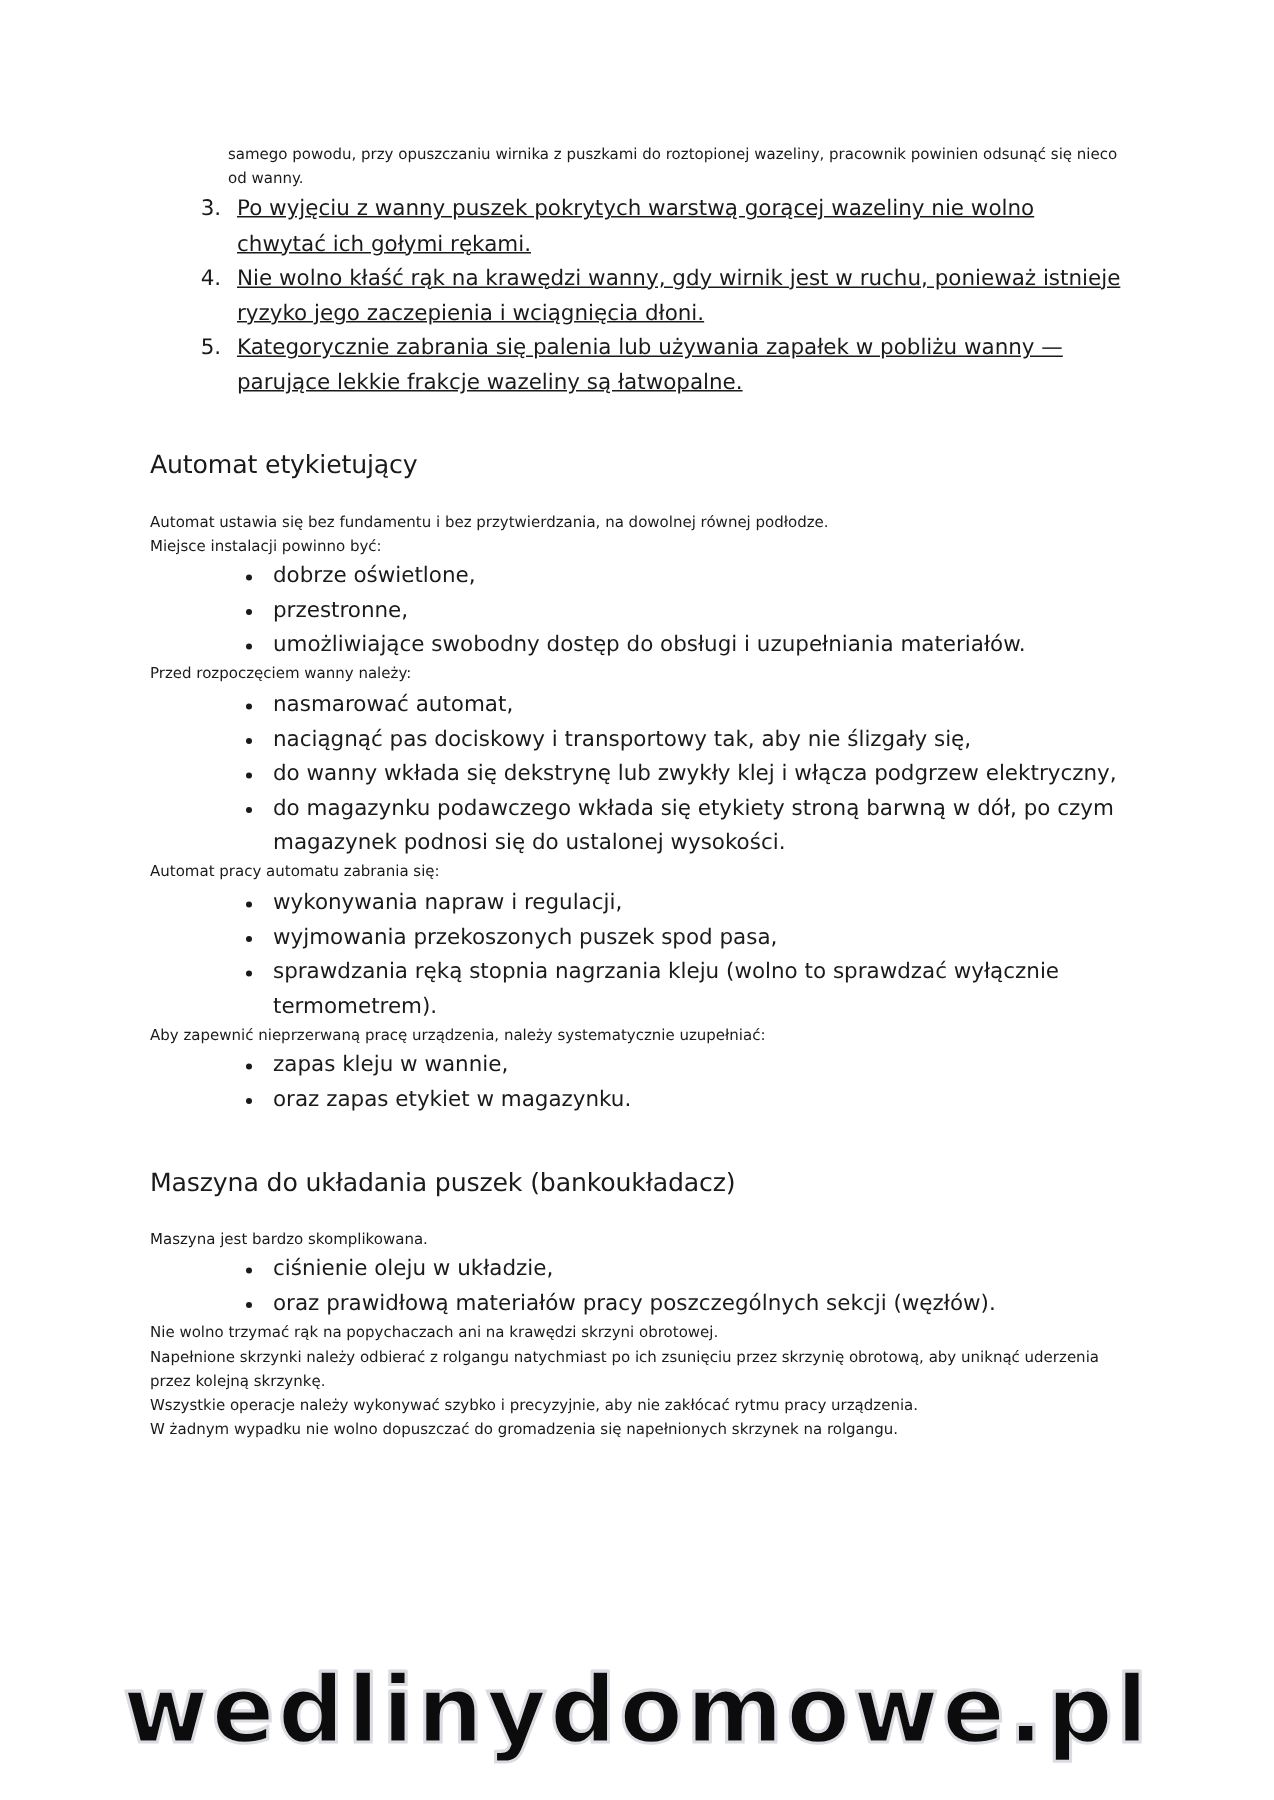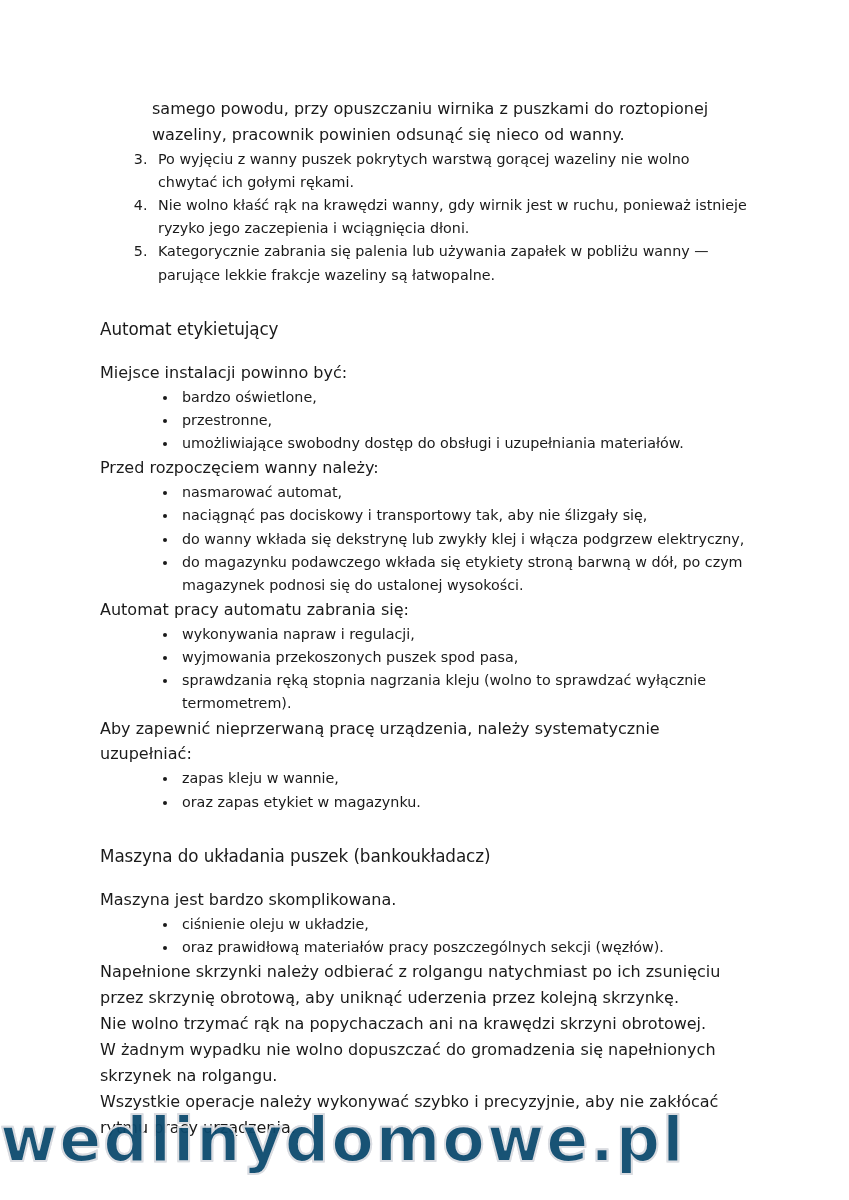--- a/index.html
+++ b/index.html
@@ -20,37 +20,38 @@
     inset: 0;
     background: #ffffff;
   }
   .content {
     position: absolute;
     left: 100px;
     top: 96px;
     width: 650px;
   }
   .para {
-    font-size: 16px;
+    font-size: 10px;
     line-height: 1.62;
     margin: 0;
   }
   .para-indent {
     padding-left: 52px;
   }
   ol.numbered {
     margin: 0;
     padding-left: 52px;
     list-style-type: decimal;
     font-size: 14.3px;
     line-height: 1.62;
   }
   ol.numbered > li {
     padding-left: 6px;
     margin: 0;
+    text-decoration: underline;
   }
   ul.bullets {
     margin: 0;
     padding-left: 78px;
     list-style-type: disc;
     font-size: 14.3px;
     line-height: 1.62;
   }
   ul.bullets > li {
     padding-left: 4px;
@@ -68,26 +69,26 @@
   }
   .sp-m  { height: 18px; }
   .sp-xl { height: 30px; }
 
   
   .watermark {
     position: absolute;
     left: 0;
     right: 0;
     bottom: 24px;
-    text-align: left;
+    text-align: center;
     font-family: "DejaVu Sans", sans-serif;
     font-weight: bold;
     font-size: 62px;
     letter-spacing: 2px;
-    color: #0c4a6e;
+    color: #000000;
     -webkit-text-stroke: 2px #d9dbe0;
     text-shadow:
        1px 0 0 #e3e5e9,
       -1px 0 0 #e3e5e9,
        0 1px 0 #e3e5e9,
        0 -1px 0 #e3e5e9;
     opacity: 0.95;
     user-select: none;
     white-space: nowrap;
   }
@@ -106,24 +107,25 @@
       <li>Nie wolno kłaść rąk na krawędzi wanny, gdy wirnik jest w ruchu, ponieważ istnieje ryzyko jego zaczepienia i wciągnięcia dłoni.</li>
       <li>Kategorycznie zabrania się palenia lub używania zapałek w pobliżu wanny — parujące lekkie frakcje wazeliny są łatwopalne.</li>
     </ol>
 
     <div class="sp-xl"></div>
 
     <h2 class="heading">Automat etykietujący</h2>
 
     <div class="sp-m"></div>
 
+    <p class="para">Automat ustawia się bez fundamentu i bez przytwierdzania, na dowolnej równej podłodze.</p>
     <p class="para">Miejsce instalacji powinno być:</p>
 
     <ul class="bullets">
-      <li>bardzo oświetlone,</li>
+      <li>dobrze oświetlone,</li>
       <li>przestronne,</li>
       <li>umożliwiające swobodny dostęp do obsługi i uzupełniania materiałów.</li>
     </ul>
 
     <p class="para">Przed rozpoczęciem wanny należy:</p>
 
     <ul class="bullets">
       <li>nasmarować automat,</li>
       <li>naciągnąć pas dociskowy i transportowy tak, aby nie ślizgały się,</li>
       <li>do wanny wkłada się dekstrynę lub zwykły klej i włącza podgrzew elektryczny,</li>
@@ -151,22 +153,22 @@
 
     <div class="sp-m"></div>
 
     <p class="para">Maszyna jest bardzo skomplikowana.</p>
 
     <ul class="bullets">
       <li>ciśnienie oleju w układzie,</li>
       <li>oraz prawidłową materiałów pracy poszczególnych sekcji (węzłów).</li>
     </ul>
 
+    <p class="para">Nie wolno trzymać rąk na popychaczach ani na krawędzi skrzyni obrotowej.</p>
     <p class="para">Napełnione skrzynki należy odbierać z rolgangu natychmiast po ich zsunięciu przez skrzynię obrotową, aby uniknąć uderzenia przez kolejną skrzynkę.</p>
-    <p class="para">Nie wolno trzymać rąk na popychaczach ani na krawędzi skrzyni obrotowej.</p>
+    <p class="para">Wszystkie operacje należy wykonywać szybko i precyzyjnie, aby nie zakłócać rytmu pracy urządzenia.</p>
     <p class="para">W żadnym wypadku nie wolno dopuszczać do gromadzenia się napełnionych skrzynek na rolgangu.</p>
-    <p class="para">Wszystkie operacje należy wykonywać szybko i precyzyjnie, aby nie zakłócać rytmu pracy urządzenia.</p>
 
   </div>
 
   <div class="watermark">wedlinydomowe.pl</div>
 
 </div>
 
 </body></html>

